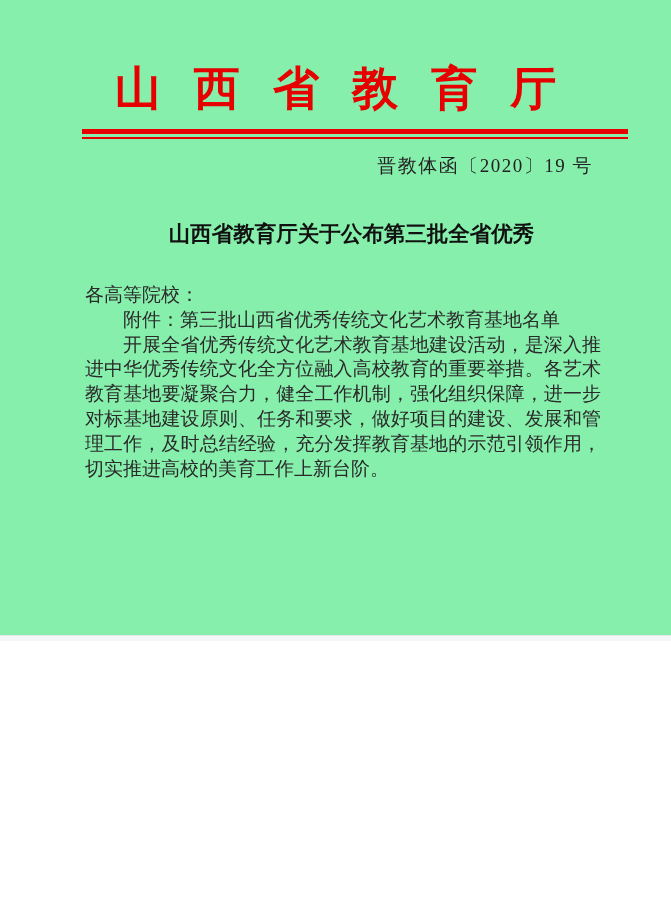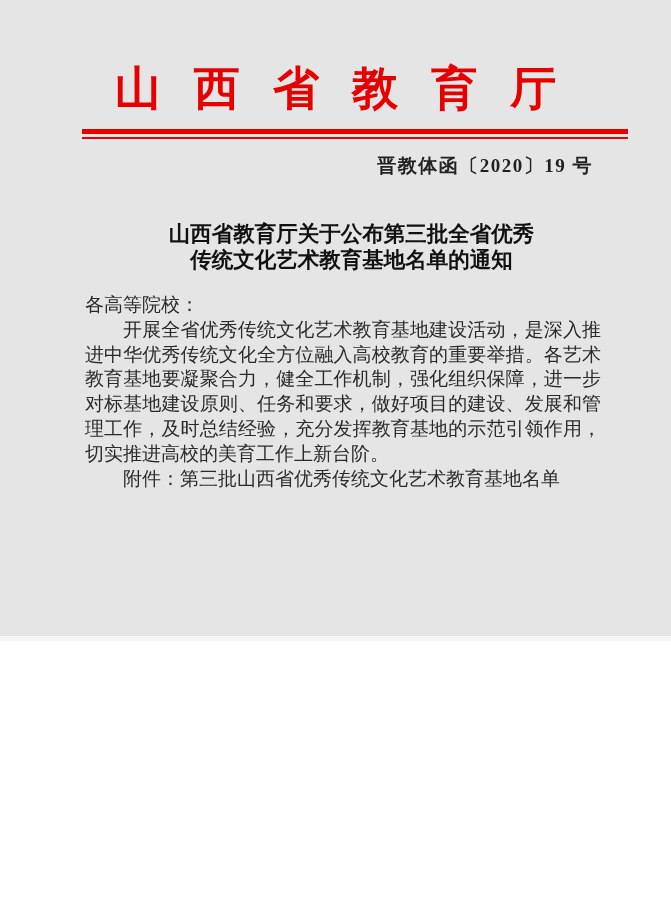--- a/index.html
+++ b/index.html
@@ -4,21 +4,21 @@
 <style>
   html, body {
     margin: 0;
     padding: 0;
     background: #ffffff;
   }
   .page {
     position: relative;
     width: 671px;
     height: 641px;
-    background: #e5e5e5;
+    background: #86efac;
     overflow: hidden;
     font-family: "Liberation Serif", "DejaVu Serif", serif;
     color: #222222;
   }
   .letterhead {
     position: absolute;
     top: 58px;
     left: 0;
     width: 100%;
     text-align: center;
@@ -38,21 +38,20 @@
     border-top: 5px solid #e60000;
     border-bottom: 2px solid #e60000;
   }
   .doc-number {
     position: absolute;
     top: 153px;
     right: 78px;
     font-size: 19px;
     letter-spacing: 1.5px;
     white-space: nowrap;
-    font-weight: bold;
   }
   .title {
     position: absolute;
     top: 205px;
     left: 0;
     width: 100%;
     margin: 16px;
     text-align: center;
     font-size: 21.5px;
     font-weight: bold;
@@ -68,21 +67,20 @@
     line-height: 24.8px;
     text-align: justify;
     color: #2a2a2a;
   }
   .body-text p {
     margin: 0;
     text-indent: 2em;
   }
   .body-text p.salutation {
     text-indent: 0;
-    margin-top: 10px;
   }
   .signature {
     position: absolute;
     top: 710px;
     left: 347px;
     width: 250px;
     text-align: center;
     font-size: 19px;
     line-height: 23.5px;
     color: #2a2a2a;
@@ -130,27 +128,26 @@
 <div class="page">
 
   <div class="letterhead">山西省教育厅</div>
 
   <div class="rule-top"></div>
 
   <div class="doc-number">晋教体函〔2020〕19 号</div>
 
   <h1 class="title">
     <span>山西省教育厅关于公布第三批全省优秀</span><br>
-    <span>传统文化艺术教育基地名单的通知</span>
   </h1>
 
   <div class="body-text">
     <p class="salutation">各高等院校：</p>
+    <p>附件：第三批山西省优秀传统文化艺术教育基地名单</p>
     <p>开展全省优秀传统文化艺术教育基地建设活动，是深入推进中华优秀传统文化全方位融入高校教育的重要举措。各艺术教育基地要凝聚合力，健全工作机制，强化组织保障，进一步对标基地建设原则、任务和要求，做好项目的建设、发展和管理工作，及时总结经验，充分发挥教育基地的示范引领作用，切实推进高校的美育工作上新台阶。</p>
-    <p>附件：第三批山西省优秀传统文化艺术教育基地名单</p>
   </div>
 
   <div class="signature">
     <div>山西省教育厅</div>
     <div>2020 年 7 月 16 日</div>
   </div>
 
   <svg class="seal" viewBox="0 0 140 140" xmlns="http://www.w3.org/2000/svg">
     <circle cx="70" cy="70" r="63" fill="none" stroke="#c8414f" stroke-width="4.5"></circle>
     <polygon points="70,48 75.6,63.3 91.9,63.9 79,73.9 83.5,89.6 70,80.5 56.5,89.6 61,73.9 48.1,63.9 64.4,63.3" fill="#c8414f"></polygon>

